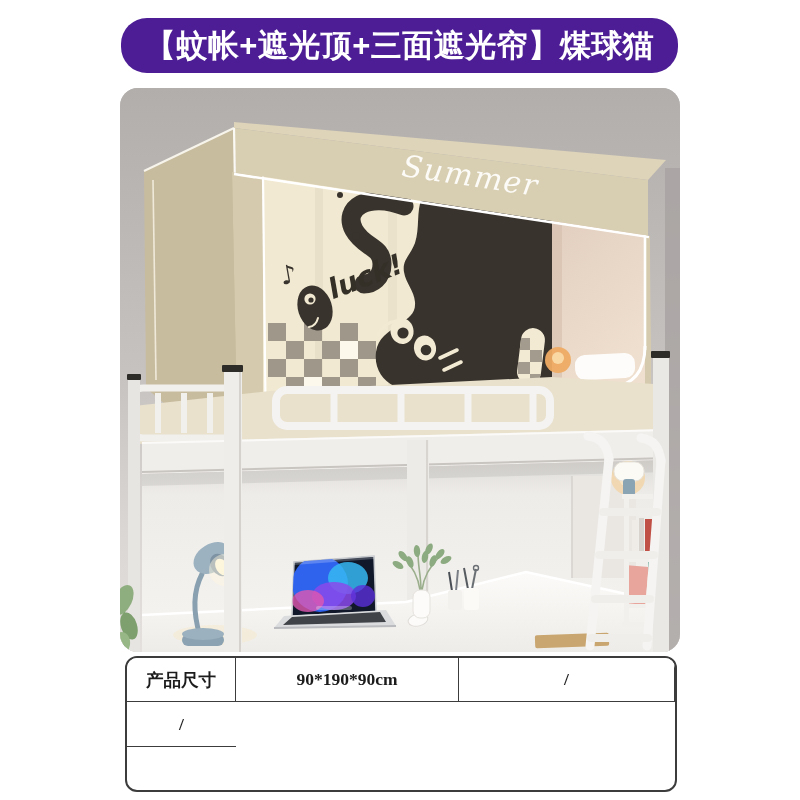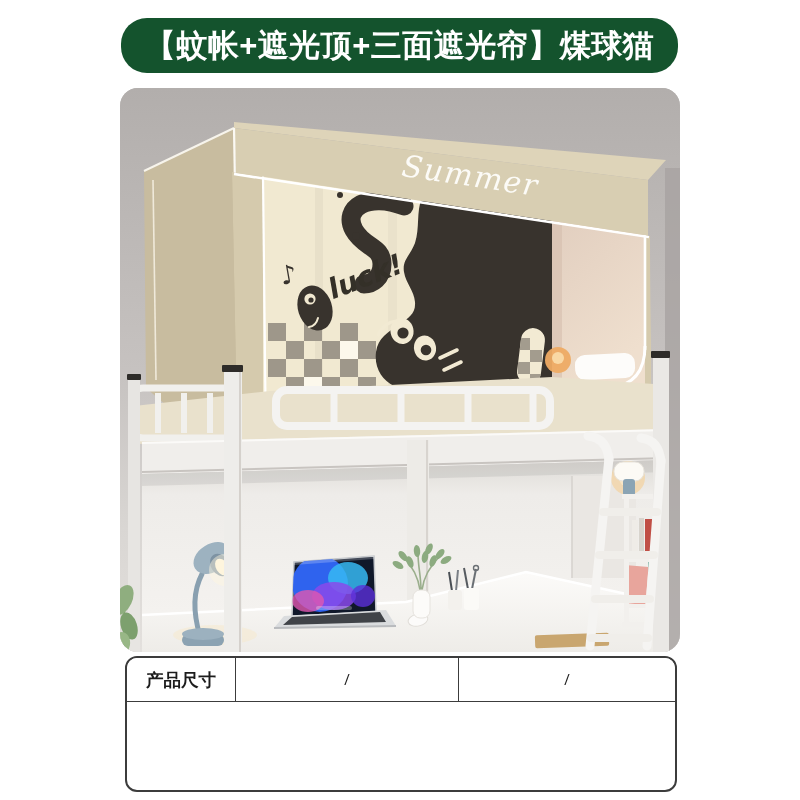--- a/index.html
+++ b/index.html
@@ -1,21 +1,21 @@
 <!DOCTYPE html>
 <html><head>
 <meta charset="utf-8">
 <style>
   html,body{margin:0;padding:0;background:#ffffff;}
   body{width:800px;height:800px;position:relative;overflow:hidden;
        font-family:"Liberation Sans","DejaVu Sans",sans-serif;}
 
   
   .banner{position:absolute;left:121px;top:18px;width:557px;height:55px;
-    background:#14532d;border-radius:26px;display:flex;align-items:center;justify-content:center;}
+    background:#4c1d95;border-radius:26px;display:flex;align-items:center;justify-content:center;}
   .banner span{color:#ffffff;font-size:31px;font-weight:bold;letter-spacing:.5px;white-space:nowrap;}
 
   
   .photo{position:absolute;left:120px;top:88px;width:560px;height:564px;
     border-radius:18px;overflow:hidden;background:#bcb8b6;}
   .photo svg{display:block;}
 
   
   .spec-table{position:absolute;left:125px;top:656px;width:552px;height:136px;
     border:2px solid #3c3c3c;border-radius:12px;overflow:hidden;background:#fff;
@@ -298,17 +298,18 @@
     <path d="M4,564 C6,540 2,520 6,505" stroke="#7da06e" stroke-width="2" fill="none"></path>
     <ellipse cx="3" cy="512" rx="9" ry="16" fill="#8fae7f" transform="rotate(25 3 512)"></ellipse>
     <ellipse cx="9" cy="538" rx="8" ry="14" fill="#7da06e" transform="rotate(-18 9 538)"></ellipse>
     <ellipse cx="1" cy="556" rx="9" ry="12" fill="#98b786" transform="rotate(10 1 556)"></ellipse>
   </g>
 </svg>
 </div>
 
 <div class="spec-table">
   <div class="cell lab bR bB">产品尺寸</div>
+  <div class="cell val bR bB">90*190*90cm</div>
 
   <div class="cell val bR bB">/</div>
   <div class="cell val bB">/</div>
 
 </div>
 
 </body></html>

